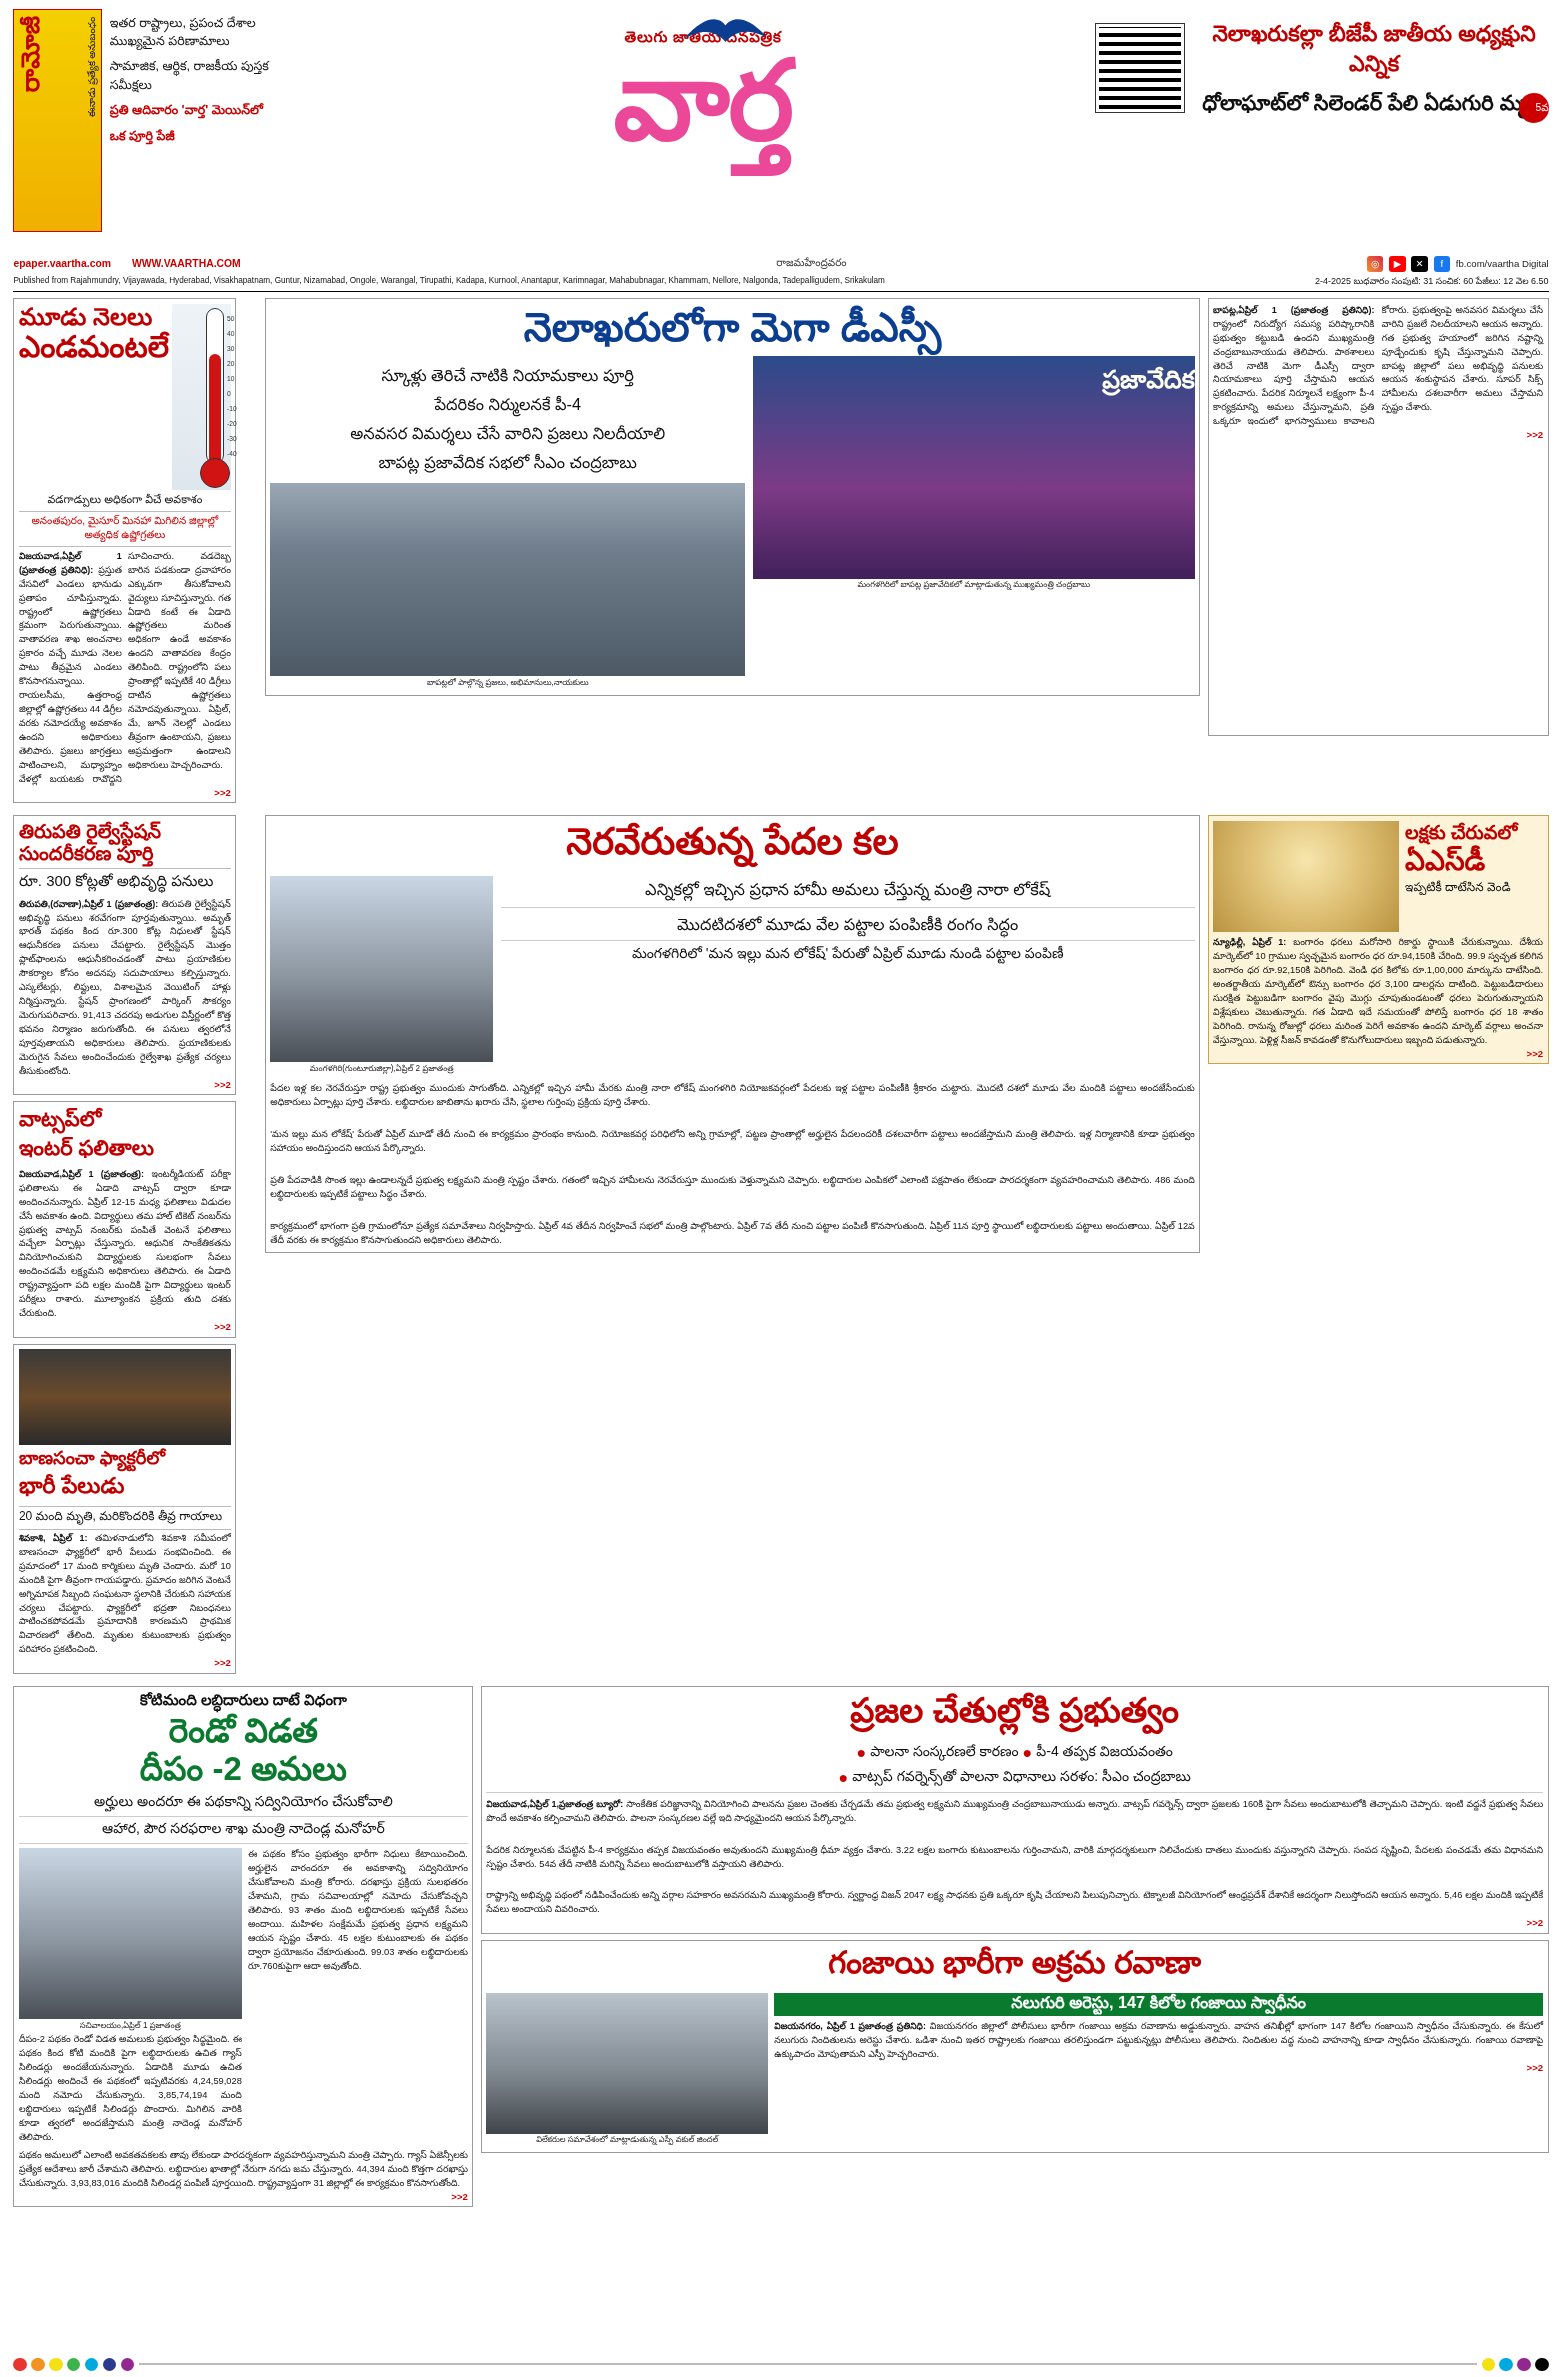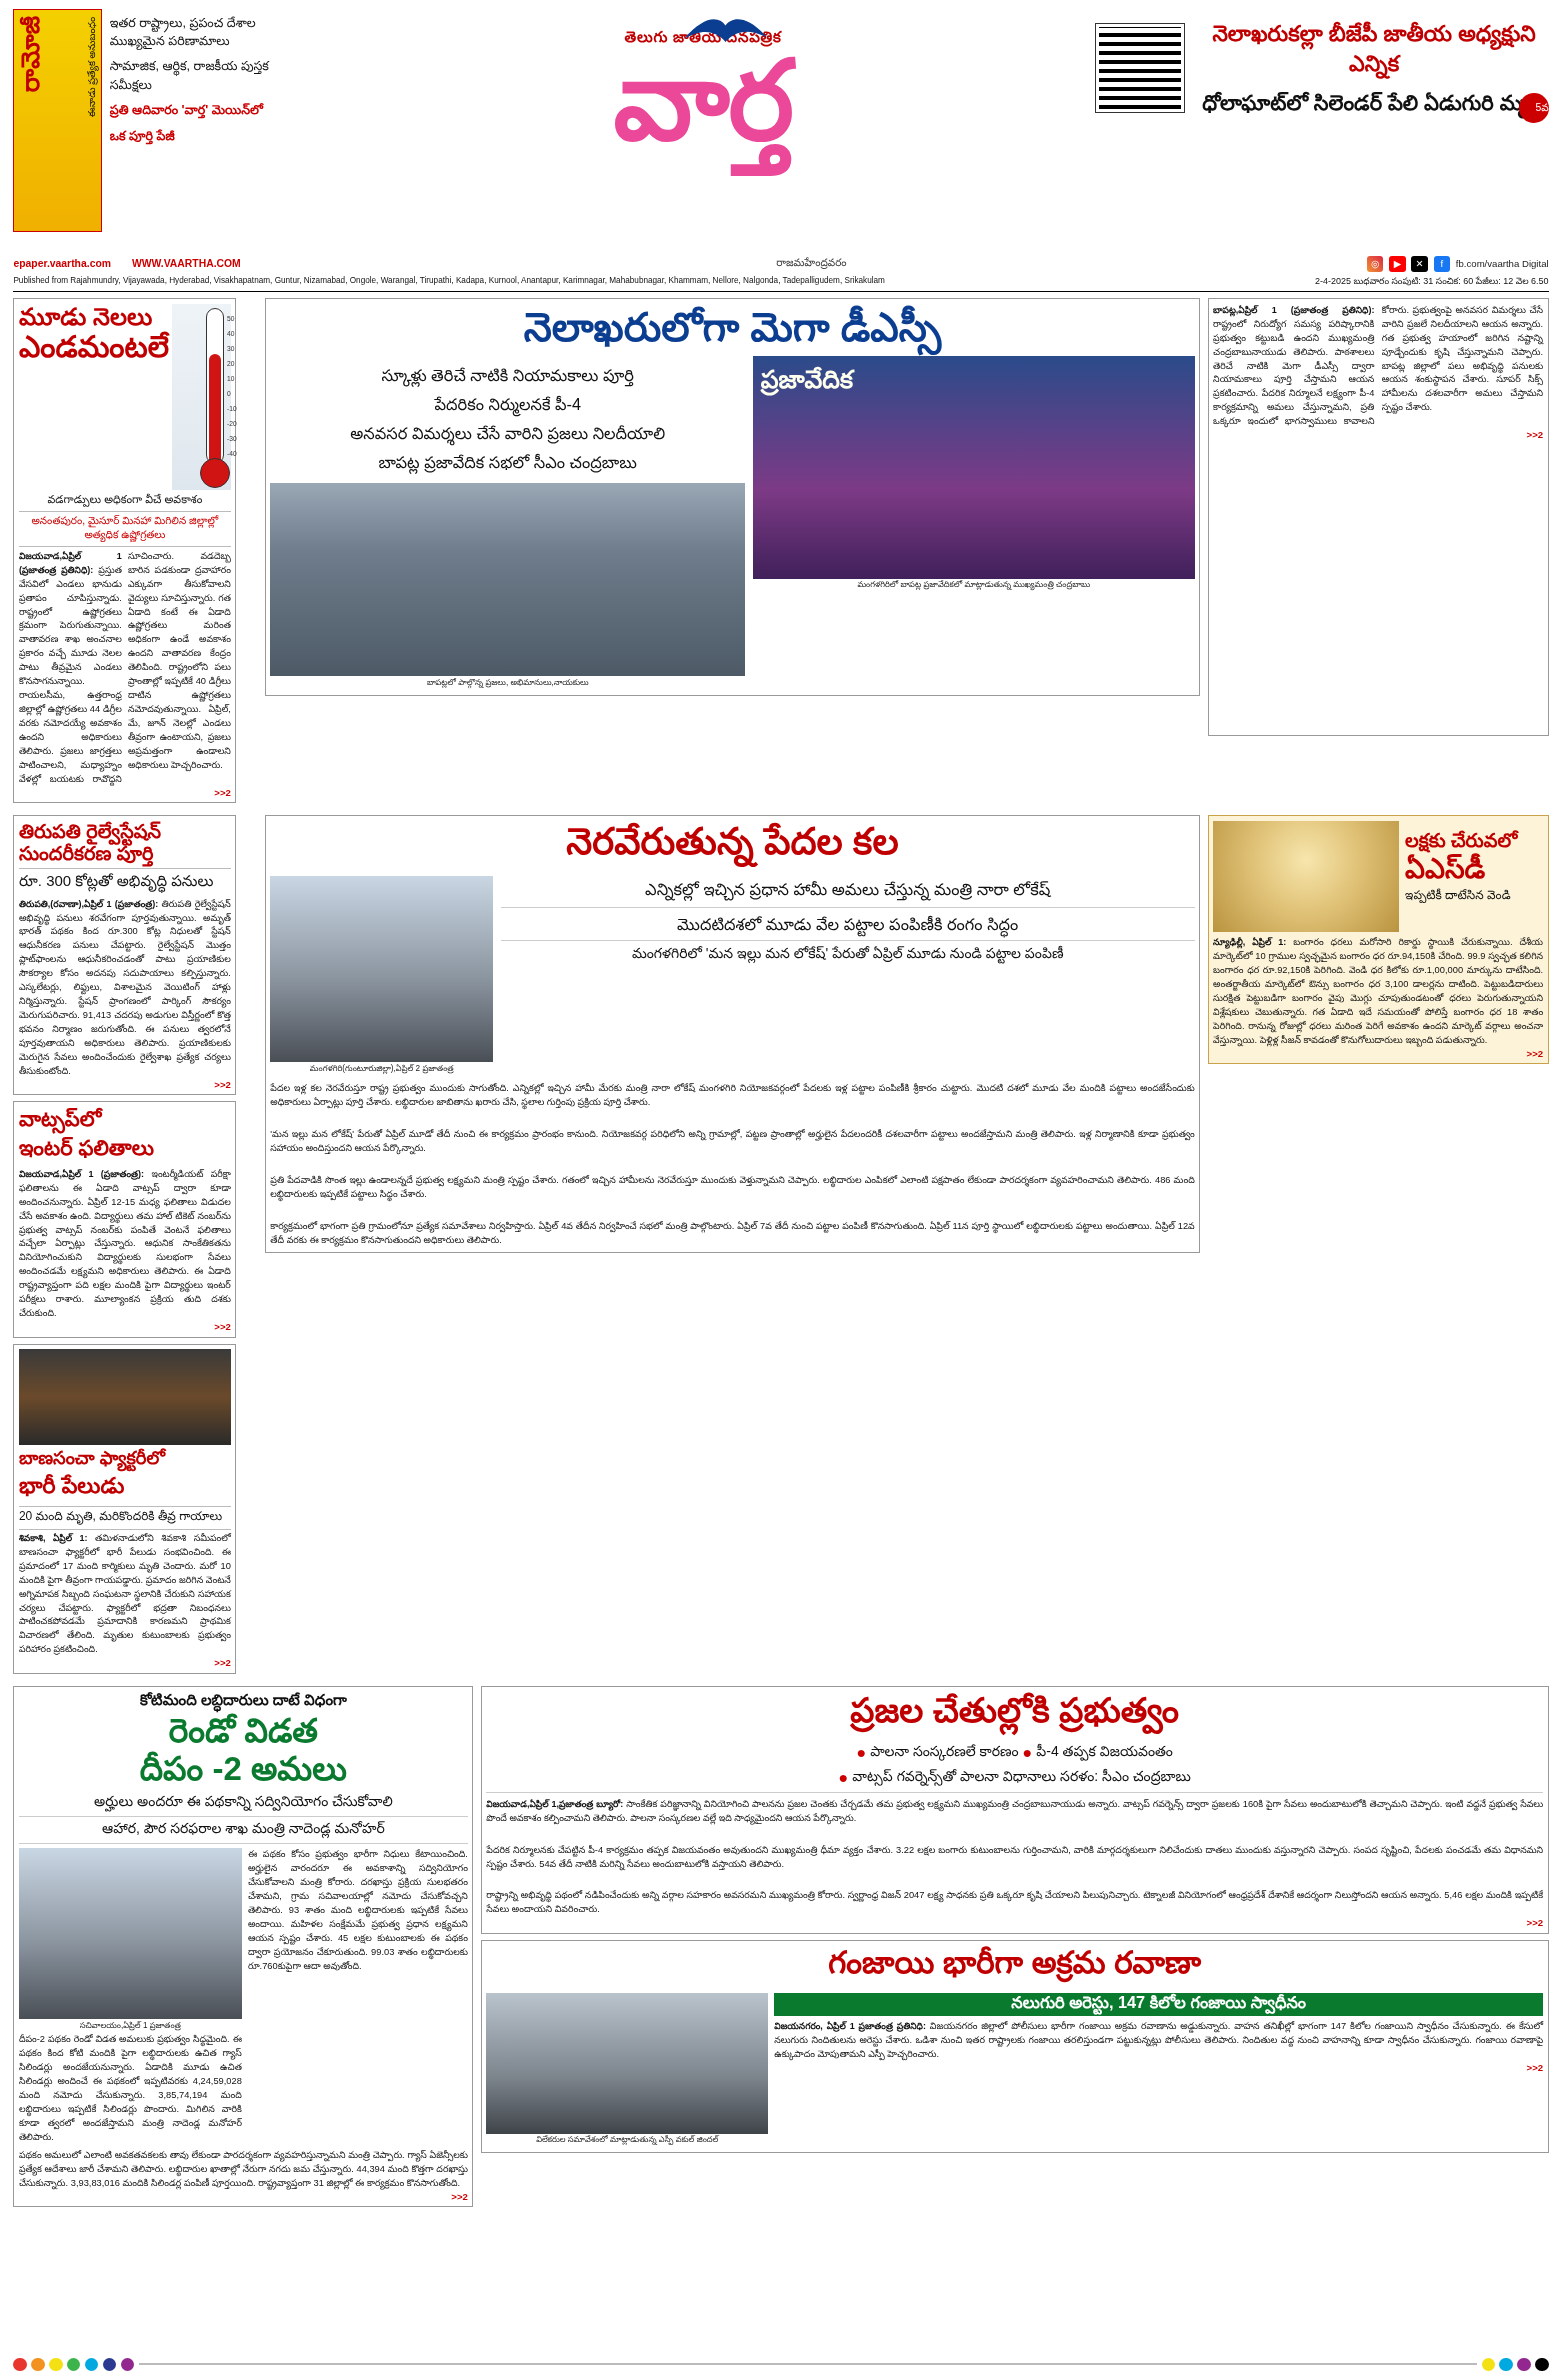--- a/index.html
+++ b/index.html
@@ -191,21 +191,21 @@
               <div>స్కూళ్లు తెరిచే నాటికి నియామకాలు పూర్తి</div>
               <div>పేదరికం నిర్ములనకే పీ-4</div>
               <div>అనవసర విమర్శలు చేసే వారిని ప్రజలు నిలదీయాలి</div>
               <div>బాపట్ల ప్రజావేదిక సభలో సీఎం చంద్రబాబు</div>
             </div>
             <div class="photo ph-crowd" style="height:193px; margin-top:6px;"></div>
             <div class="cap">బాపట్లలో పాల్గొన్న ప్రజలు, అభిమానులు,నాయకులు</div>
           </div>
           <div style="flex:1;">
             <div class="photo ph-stage" style="height:223px; position:relative;">
-              <div style="position:absolute; top:9px; left:8px; right:0; text-align:left; color:#ffe; font-size:25px; font-weight:bold;">ప్రజావేదిక</div>
+              <div style="position:absolute; top:9px; left:1px; right:0; text-align:right; color:#ffe; font-size:25px; font-weight:bold;">ప్రజావేదిక</div>
             </div>
             <div class="cap">మంగళగిరిలో బాపట్ల ప్రజావేదికలో మాట్లాడుతున్న ముఖ్యమంత్రి చంద్రబాబు</div>
           </div>
         </div>
       </div>
     </div>
 
     <div class="col c3">
       <div class="box" style="height:438px; overflow:hidden;">
         <div class="t-body" style="column-count:2; column-gap:7.4px;">
@@ -275,21 +275,21 @@
           <div class="c t-body">ప్రతి పేదవాడికి సొంత ఇల్లు ఉండాలన్నదే ప్రభుత్వ లక్ష్యమని మంత్రి స్పష్టం చేశారు. గతంలో ఇచ్చిన హామీలను నెరవేరుస్తూ ముందుకు వెళ్తున్నామని చెప్పారు. లబ్ధిదారుల ఎంపికలో ఎలాంటి పక్షపాతం లేకుండా పారదర్శకంగా వ్యవహరించామని తెలిపారు. 486 మంది లబ్ధిదారులకు ఇప్పటికే పట్టాలు సిద్ధం చేశారు.</div>
           <div class="c t-body">కార్యక్రమంలో భాగంగా ప్రతి గ్రామంలోనూ ప్రత్యేక సమావేశాలు నిర్వహిస్తారు. ఏప్రిల్ 4వ తేదీన నిర్వహించే సభలో మంత్రి పాల్గొంటారు. ఏప్రిల్ 7వ తేదీ నుంచి పట్టాల పంపిణీ కొనసాగుతుంది. ఏప్రిల్ 11న పూర్తి స్థాయిలో లబ్ధిదారులకు పట్టాలు అందుతాయి. ఏప్రిల్ 12వ తేదీ వరకు ఈ కార్యక్రమం కొనసాగుతుందని అధికారులు తెలిపారు.</div>
         </div>
       </div>
     </div>
 
     <div class="col c3">
       <div class="box gold-box">
         <div style="display:flex; gap:6px;">
           <div class="photo ph-jewel" style="width:186px; height:111px;"></div>
-          <div style="flex:1;margin-top:8px;">
+          <div style="flex:1;">
             <div class="tel-head-red" style="font-size:19.3px; line-height:1.2;">లక్షకు చేరువలో</div>
             <div class="tel-head-red" style="font-size:28px; line-height:1.2;">ఏఎస్‌డీ</div>
             <div style="font-size:12px; margin-top:3px;">ఇప్పటికీ దాటేసిన వెండి</div>
           </div>
         </div>
         <div class="t-body" style="margin-top:4.5px; column-count:1;">
           <span class="byline">న్యూఢిల్లీ, ఏప్రిల్ 1:</span>
           <span>బంగారం ధరలు మరోసారి రికార్డు స్థాయికి చేరుకున్నాయి. దేశీయ మార్కెట్‌లో 10 గ్రాముల స్వచ్ఛమైన బంగారం ధర రూ.94,150కి చేరింది. 99.9 స్వచ్ఛత కలిగిన బంగారం ధర రూ.92,150కి పెరిగింది. వెండి ధర కిలోకు రూ.1,00,000 మార్కును దాటేసింది. అంతర్జాతీయ మార్కెట్‌లో ఔన్సు బంగారం ధర 3,100 డాలర్లను దాటింది. పెట్టుబడిదారులు సురక్షిత పెట్టుబడిగా బంగారం వైపు మొగ్గు చూపుతుండటంతో ధరలు పెరుగుతున్నాయని విశ్లేషకులు చెబుతున్నారు. గత ఏడాది ఇదే సమయంతో పోలిస్తే బంగారం ధర 18 శాతం పెరిగింది. రానున్న రోజుల్లో ధరలు మరింత పెరిగే అవకాశం ఉందని మార్కెట్ వర్గాలు అంచనా వేస్తున్నాయి. పెళ్లిళ్ల సీజన్ కావడంతో కొనుగోలుదారులు ఇబ్బంది పడుతున్నారు.</span>
         </div>
         <div class="cont">&gt;&gt;2</div>

